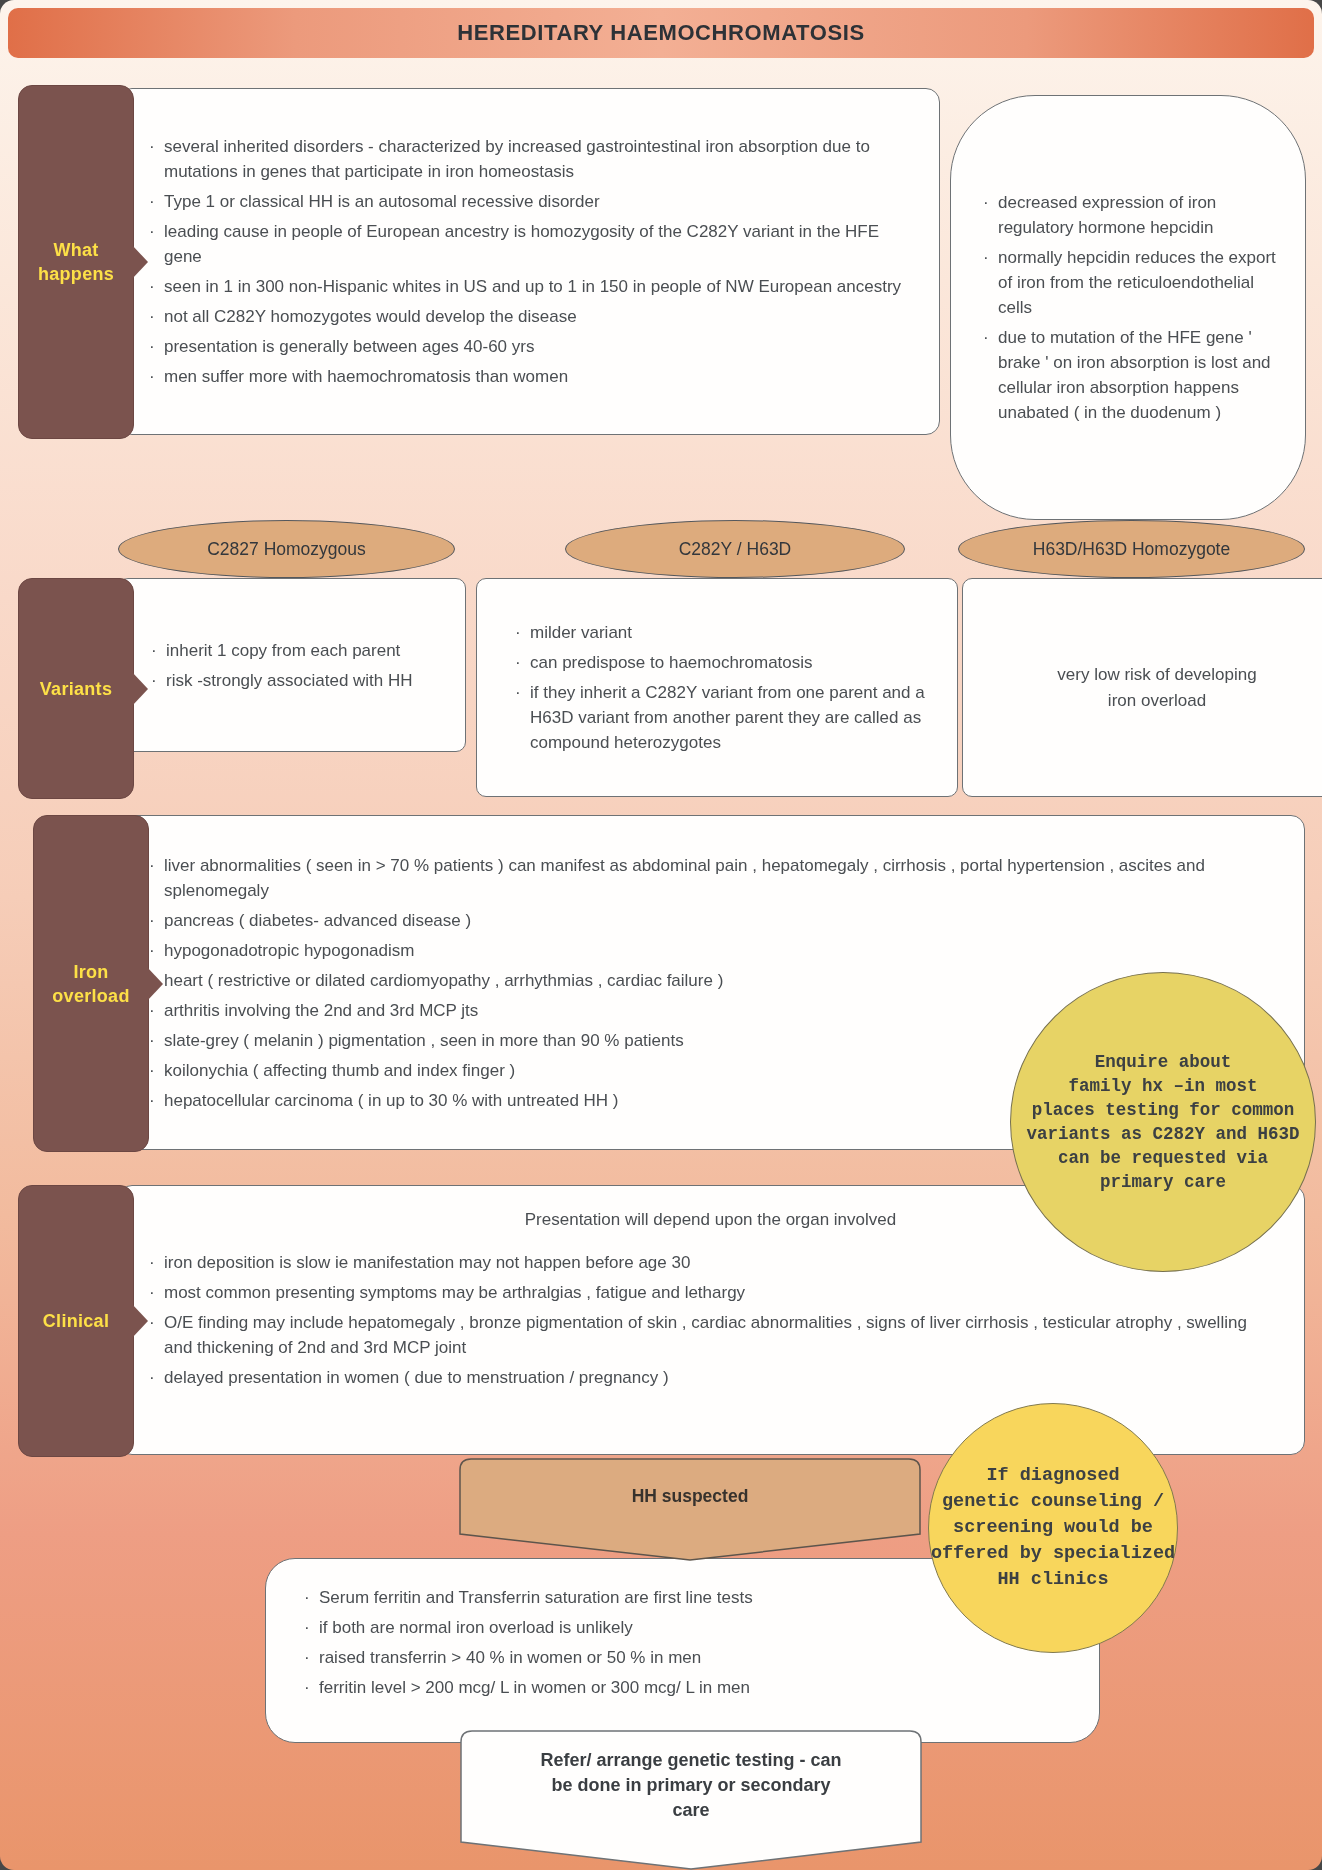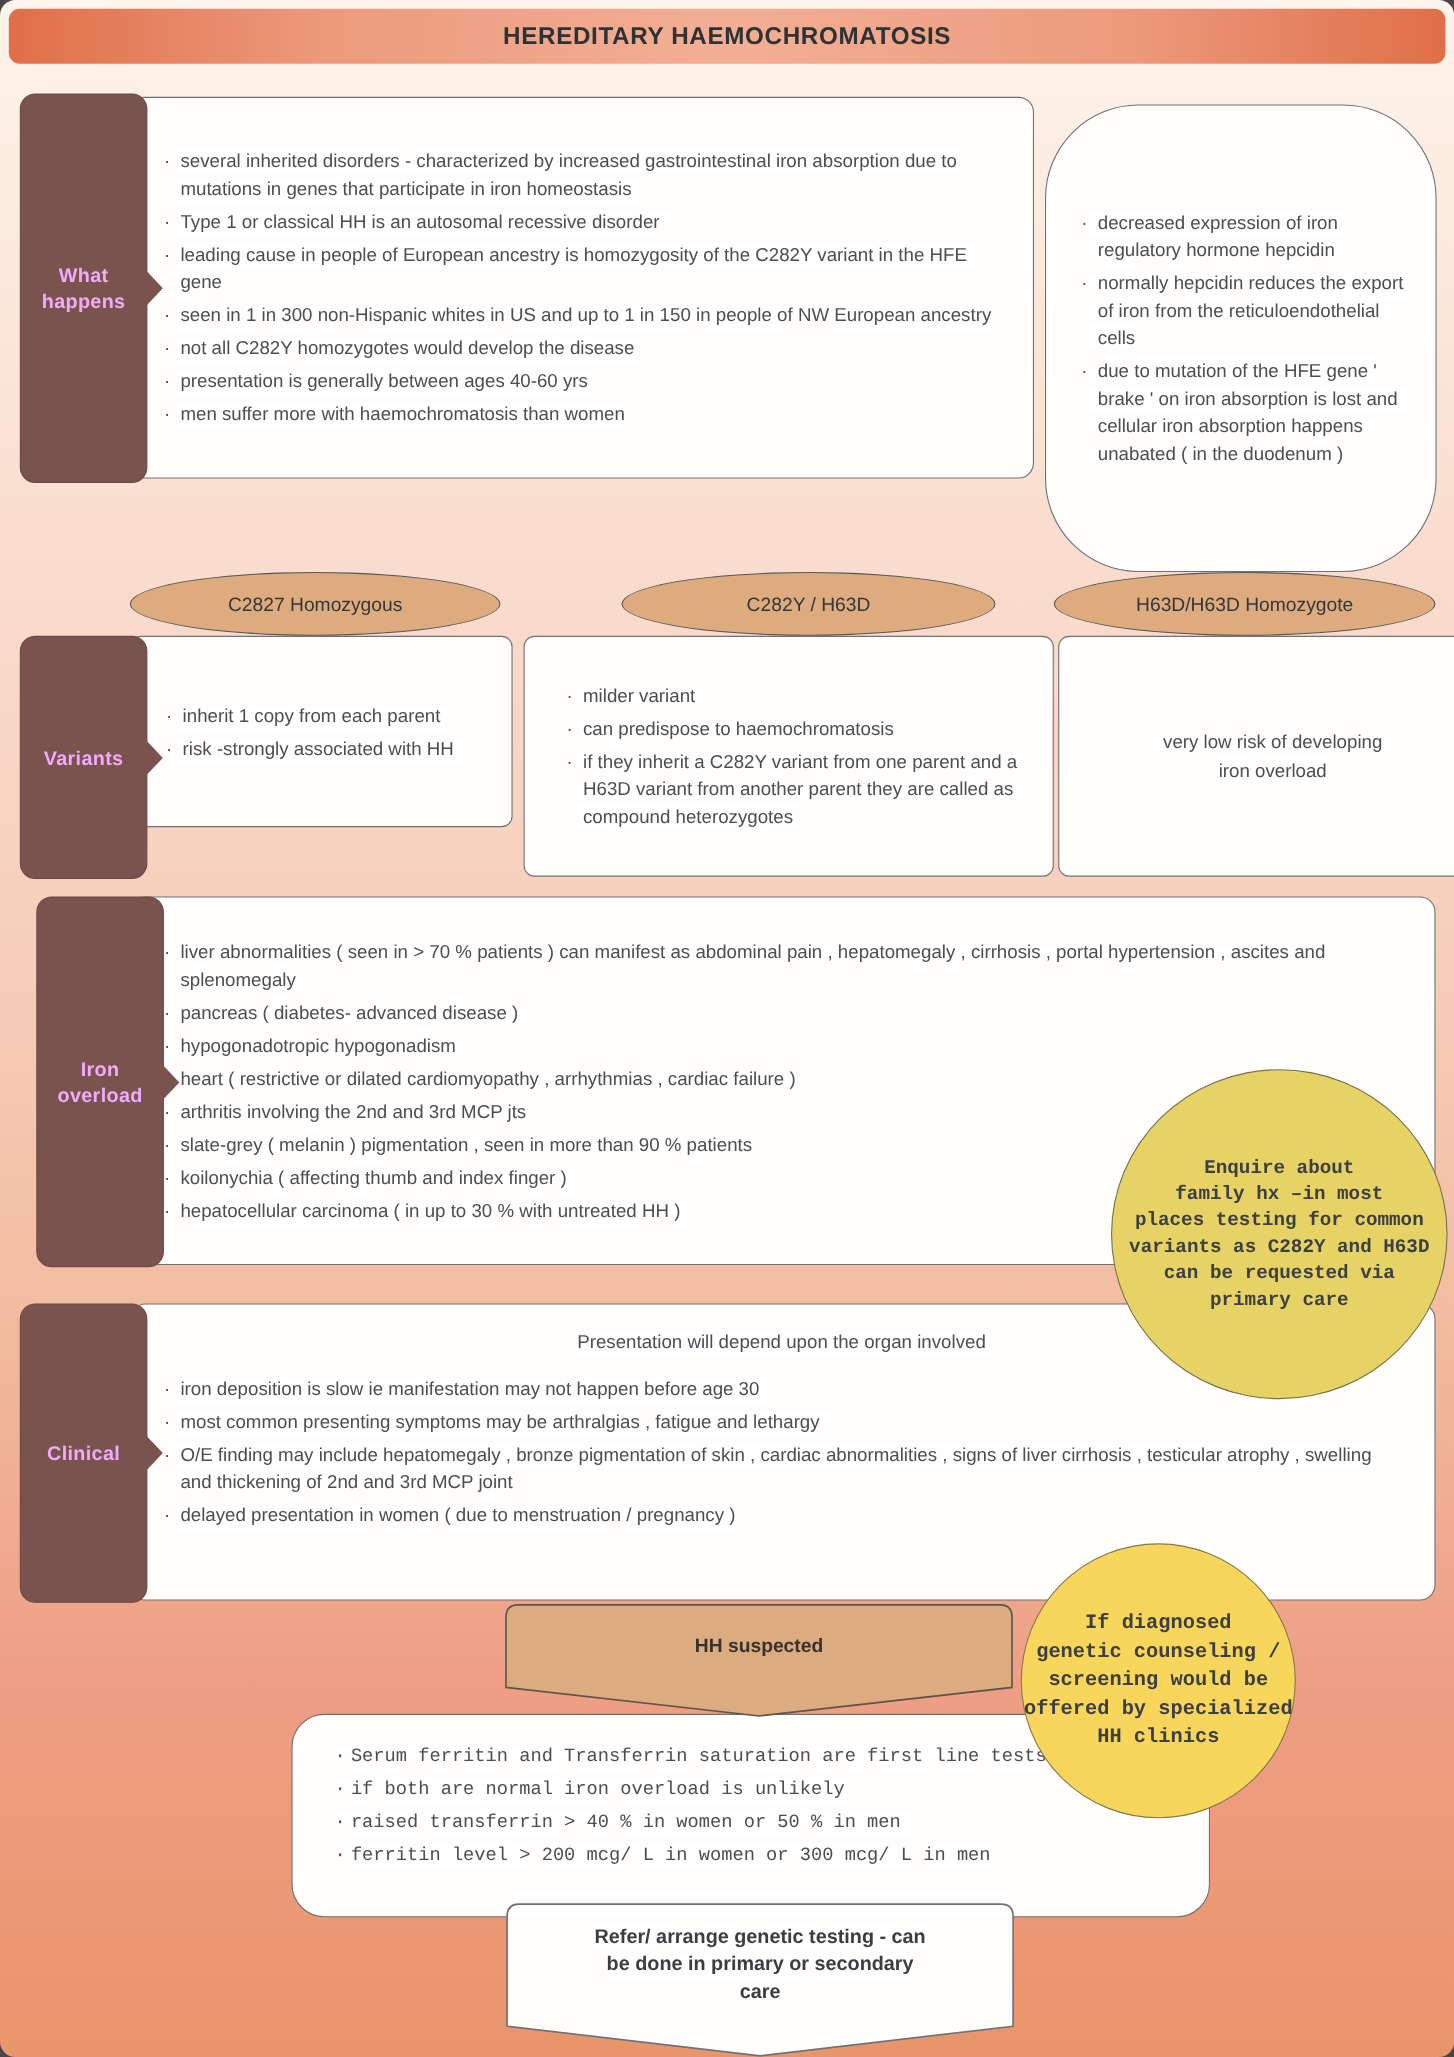--- a/index.html
+++ b/index.html
@@ -14,21 +14,21 @@
   .title-bar{
     position:absolute;left:8px;top:8px;width:1306px;height:50px;border-radius:10px;
     background:linear-gradient(90deg,#e06f48 0%,#ec9a7c 22%,#f3af94 50%,#ec9a7c 78%,#e06f48 100%);
     display:flex;align-items:center;justify-content:center;
   }
   .title-bar h1{margin:0;font-size:22px;font-weight:700;letter-spacing:.6px;color:#2d3237;}
   
   .side-label{
     position:absolute;left:18px;width:114px;background:#7b534e;border:1px solid #6c4743;
     border-radius:14px;z-index:6;display:flex;align-items:center;justify-content:center;
-    color:#f0abfc;font-weight:700;font-size:18px;line-height:24px;text-align:center;white-space:pre-line;
+    color:#fde047;font-weight:700;font-size:18px;line-height:24px;text-align:center;white-space:pre-line;
     letter-spacing:.3px;
   }
   .side-label::after{
     content:'';position:absolute;right:-15px;top:50%;transform:translateY(-50%);
     border-top:17px solid transparent;border-bottom:17px solid transparent;border-left:16px solid #7b534e;
   }
   
   .wbox{
     position:absolute;background:#fffefd;border:1.5px solid #6e7275;border-radius:14px;
     box-sizing:border-box;z-index:2;
@@ -147,21 +147,21 @@
     </svg>
     <div class="shape-text" style="top: 28px; font-size: 17.5px; white-space: pre-line;">HH suspected</div>
   </div>
 
   <div class="ynote" style="left: 928px; top: 1403px; width: 250px; height: 250px; background: rgb(248, 214, 92); border: 1.5px solid rgb(130, 122, 78); font-size: 18.5px; line-height: 26px; font-weight: 600; white-space: pre-line;">If diagnosed
 genetic counseling /
 screening would be
 offered by specialized
 HH clinics</div>
 
-  <div class="wbox vcenter" style="left:265px;top:1558px;width:835px;height:185px;border-radius:30px;padding:8px 20px 24px 36px;z-index:3;font-family:Liberation Mono, monospace;">
+  <div class="wbox vcenter" style="left:265px;top:1558px;width:835px;height:185px;border-radius:30px;padding:8px 20px 24px 36px;z-index:3;">
     <ul class="bullets">
         <li>Serum ferritin and Transferrin saturation are first line tests</li>
         <li>if both are normal iron overload is unlikely</li>
         <li>raised transferrin &gt; 40 % in women or 50 % in men</li>
         <li>ferritin level &gt; 200 mcg/ L in women or 300 mcg/ L in men</li>
       </ul>
   </div>
 
   <div class="shape-holder" style="left:460px;top:1730px;width:462px;height:140px;">
     <svg width="462" height="140" viewBox="0 0 462 140">

